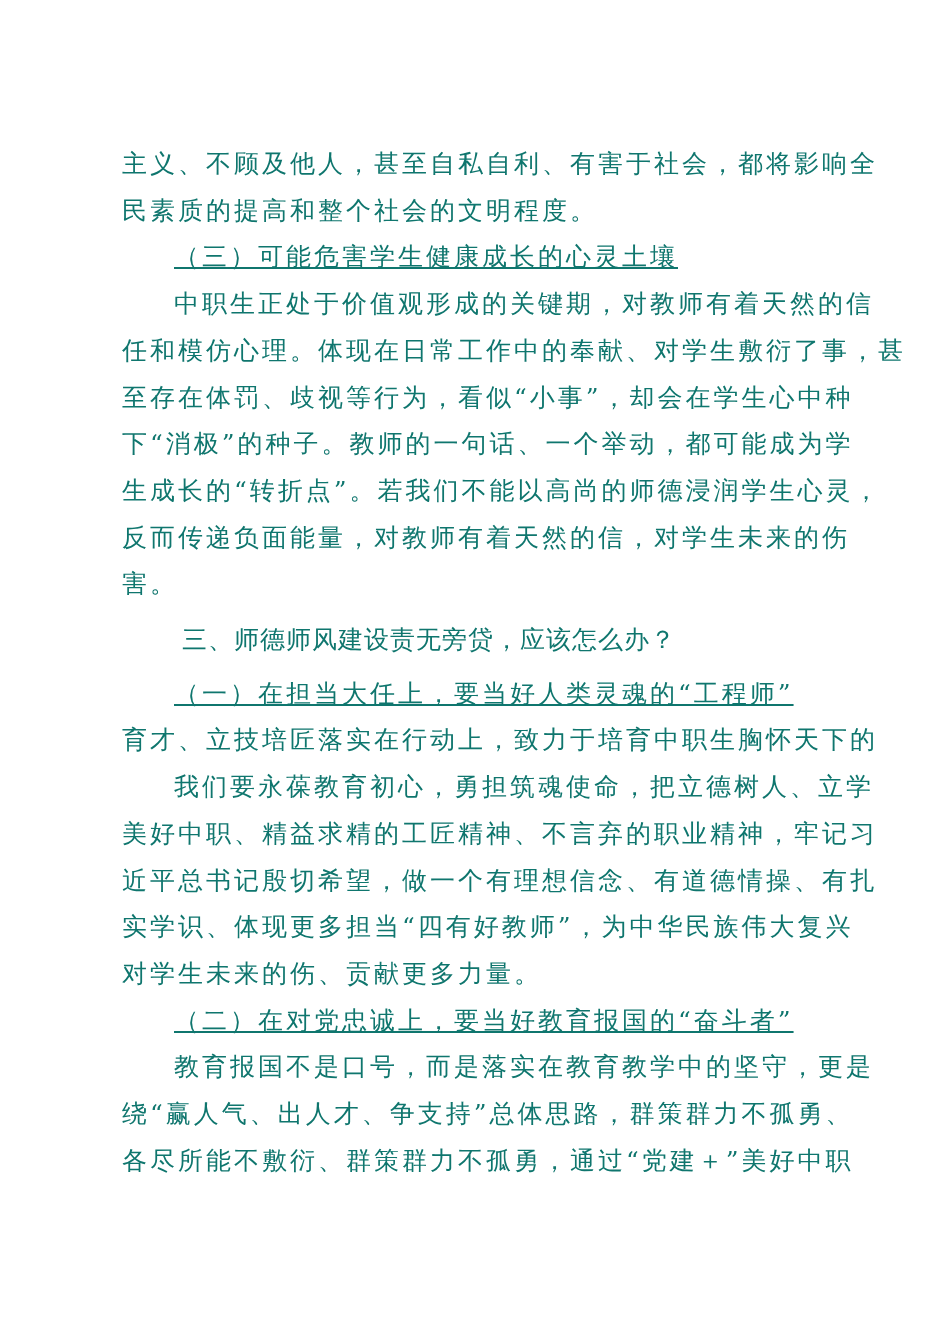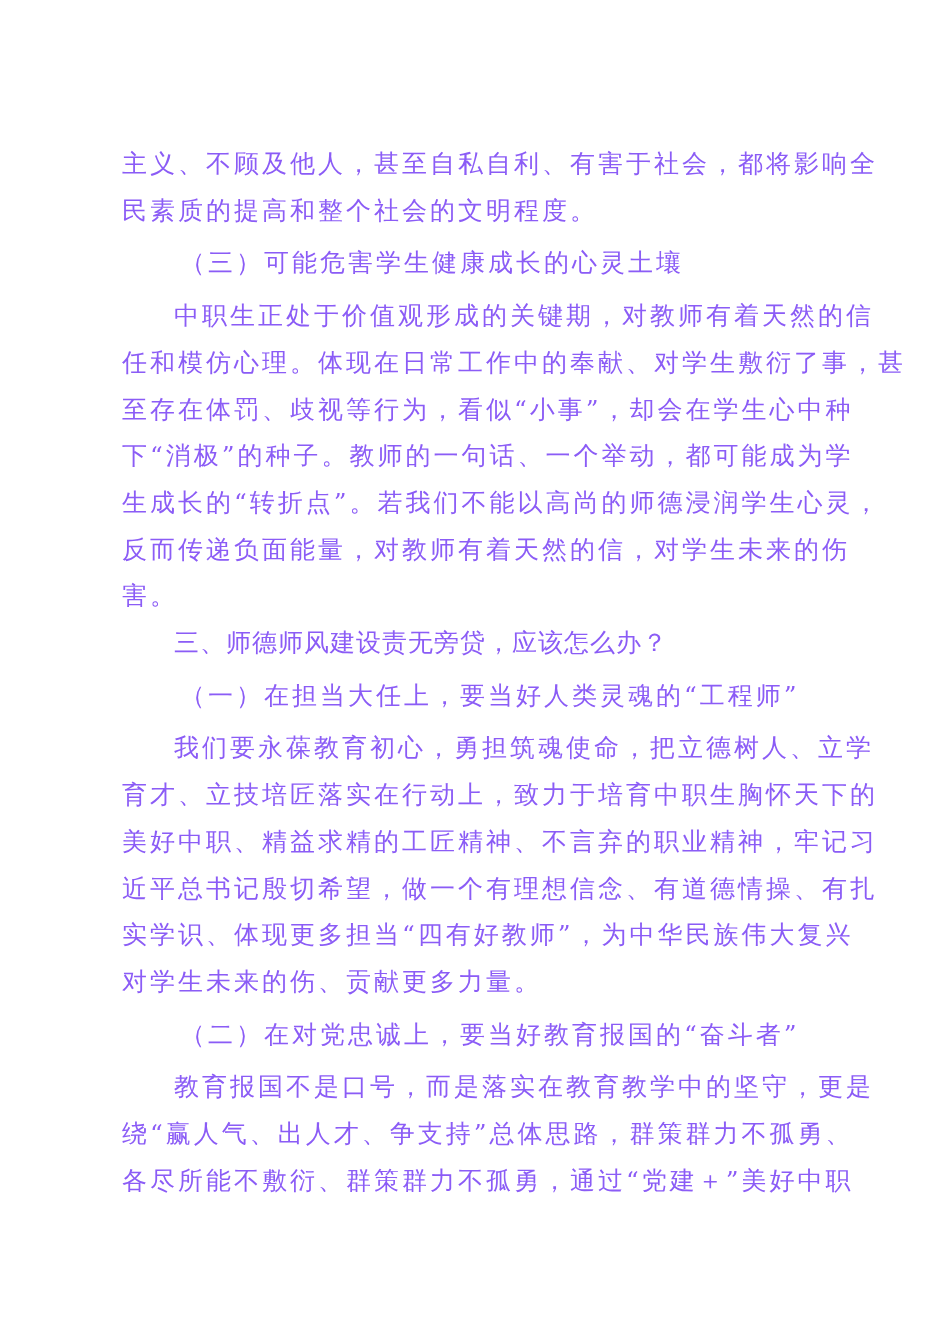--- a/index.html
+++ b/index.html
@@ -2,34 +2,34 @@
 <html><head>
 <meta charset="utf-8">
 <style>
   html, body { margin: 0; padding: 0; background: #ffffff; }
   body { width: 950px; height: 1344px; position: relative; overflow: hidden; }
   .page {
     position: absolute;
     left: 122px;
     top: 141px;
     width: 700px;
-    color: #8b5cf6;
+    color: #0f766e;
     font-family: "DejaVu Serif", "Liberation Serif", serif;
     font-size: 25px;
     line-height: 46.7px;
     letter-spacing: 3px;
     text-align: justify;
     text-align-last: left;
   }
   .para { margin: 0; text-indent: 56px; }
   .para.cont { text-indent: 0; }
-  .h-sub { margin: 6px; text-indent: 56px; }
+  .h-sub { margin: 0; text-indent: 56px; text-decoration: underline; }
   .h-main {
-    margin: 0; text-indent: 56px;
-    font-family: Liberation Serif, serif;
+    margin: 8px; text-indent: 56px;
+    font-family: Liberation Sans, sans-serif;
     letter-spacing: 1px;
   }
   .line { display: block; white-space: nowrap; text-indent: 0; }
   .line.indent { padding-left: 52px; }
 </style>
 </head>
 <body>
 
 <div class="page">
 
@@ -54,22 +54,22 @@
 
   <div class="h-main">
     <span class="line indent">三、师德师风建设责无旁贷，应该怎么办？</span>
   </div>
 
   <div class="h-sub">
     <span class="line indent">（一）在担当大任上，要当好人类灵魂的“工程师”</span>
   </div>
 
   <div class="para">
+    <span class="line">育才、立技培匠落实在行动上，致力于培育中职生胸怀天下的</span>
     <span class="line indent">我们要永葆教育初心，勇担筑魂使命，把立德树人、立学</span>
-    <span class="line">育才、立技培匠落实在行动上，致力于培育中职生胸怀天下的</span>
     <span class="line">美好中职、精益求精的工匠精神、不言弃的职业精神，牢记习</span>
     <span class="line">近平总书记殷切希望，做一个有理想信念、有道德情操、有扎</span>
     <span class="line">实学识、体现更多担当“四有好教师”，为中华民族伟大复兴</span>
     <span class="line">对学生未来的伤、贡献更多力量。</span>
   </div>
 
   <div class="h-sub">
     <span class="line indent">（二）在对党忠诚上，要当好教育报国的“奋斗者”</span>
   </div>
 

